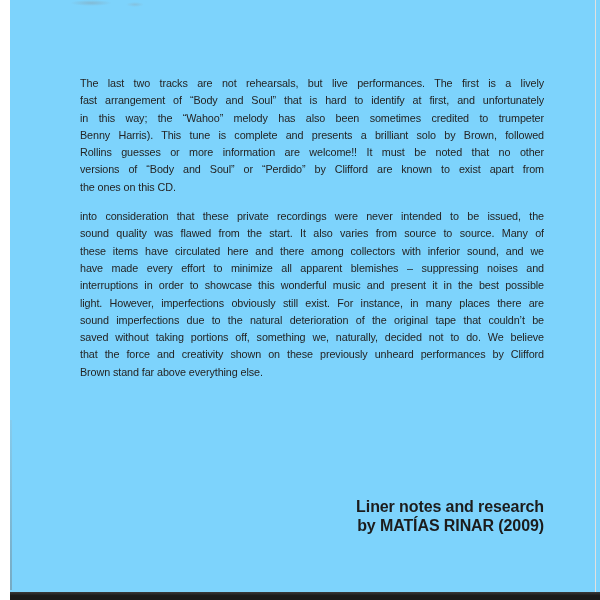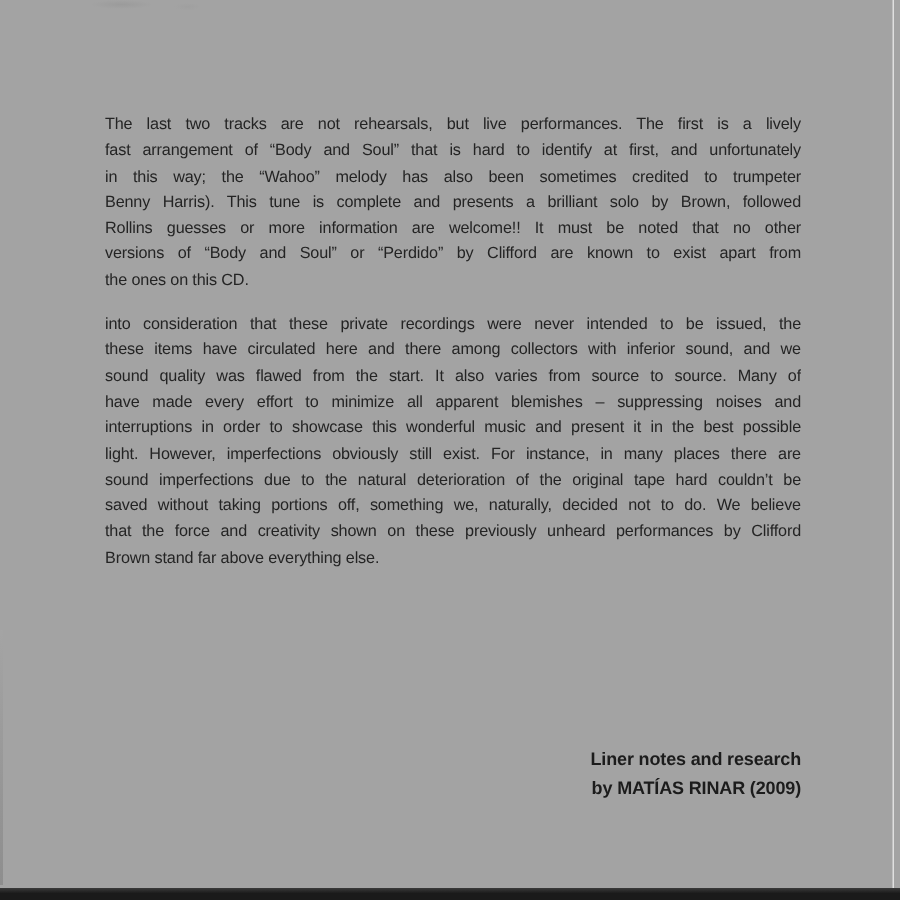--- a/index.html
+++ b/index.html
@@ -5,22 +5,23 @@
   html, body { margin: 0; padding: 0; }
   body {
     width: 600px; height: 600px;
     background: #ffffff;
     font-family: "Liberation Sans", "DejaVu Sans", sans-serif;
     position: relative;
     overflow: hidden;
   }
   .page {
     position: absolute; inset: 0;
-    background: #a3a3a3;
+    background: #7dd3fc;
     overflow: hidden;
+    margin-left: 10px;
   }
   .textblock {
     position: absolute;
     left: 70px; top: 75px; width: 464px;
     color: #242424;
     font-size: 10.8px;
     line-height: 17.3px;
     letter-spacing: -0.1px;
   }
   .para { margin: 0 0 12px 0; }
@@ -33,21 +34,21 @@
   }
   .line.last {
     text-align: justify;
     text-align-last: left;
   }
   .credit {
     position: absolute;
     left: 70px; top: 497px; width: 464px;
     text-align: right;
     font-weight: bold;
-    font-size: 12px;
+    font-size: 16px;
     line-height: 19px;
     letter-spacing: -0.1px;
     color: #1c1c1c;
   }
   .edge-bottom {
     position: absolute; left: 0; right: 0; bottom: 0;
     height: 8px;
     background: linear-gradient(to bottom, #3a3a3a, #1a1a1a 45%);
   }
   .edge-right {
@@ -84,26 +85,26 @@
       <div class="line">fast arrangement of “Body and Soul” that is hard to identify at first, and unfortunately</div>
       <div class="line">in this way; the “Wahoo” melody has also been sometimes credited to trumpeter</div>
       <div class="line">Benny Harris). This tune is complete and presents a brilliant solo by Brown, followed</div>
       <div class="line">Rollins guesses or more information are welcome!! It must be noted that no other</div>
       <div class="line">versions of “Body and Soul” or “Perdido” by Clifford are known to exist apart from</div>
       <div class="line last">the ones on this CD.</div>
     </div>
 
     <div class="para">
       <div class="line">into consideration that these private recordings were never intended to be issued, the</div>
+      <div class="line">sound quality was flawed from the start. It also varies from source to source. Many of</div>
       <div class="line">these items have circulated here and there among collectors with inferior sound, and we</div>
-      <div class="line">sound quality was flawed from the start. It also varies from source to source. Many of</div>
       <div class="line">have made every effort to minimize all apparent blemishes – suppressing noises and</div>
       <div class="line">interruptions in order to showcase this wonderful music and present it in the best possible</div>
       <div class="line">light. However, imperfections obviously still exist. For instance, in many places there are</div>
-      <div class="line">sound imperfections due to the natural deterioration of the original tape hard couldn’t be</div>
+      <div class="line">sound imperfections due to the natural deterioration of the original tape that couldn’t be</div>
       <div class="line">saved without taking portions off, something we, naturally, decided not to do. We believe</div>
       <div class="line">that the force and creativity shown on these previously unheard performances by Clifford</div>
       <div class="line last">Brown stand far above everything else.</div>
     </div>
 
   </div>
 
   <div class="credit">
     <div>Liner notes and research</div>
     <div>by MATÍAS RINAR (2009)</div>

